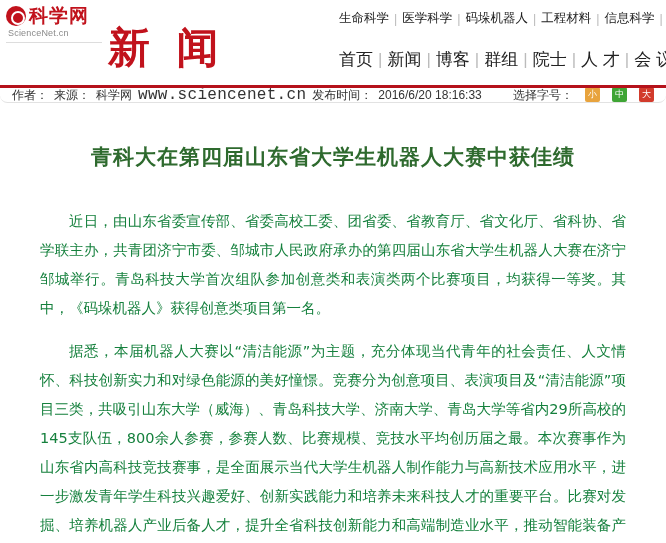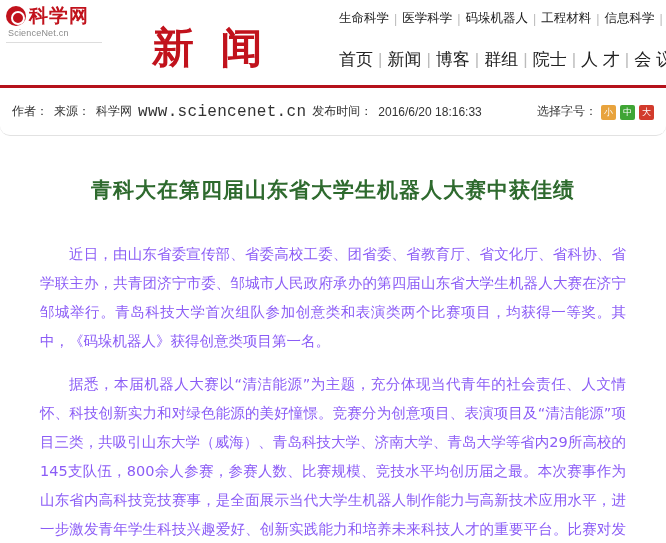--- a/index.html
+++ b/index.html
@@ -74,64 +74,63 @@
   .news-title {
     position: absolute;
     left: 0px;
     top: 24px;
     font-family: "DejaVu Serif", "Liberation Serif", serif;
     font-size: 42px;
     font-weight: bold;
     color: #c1121c;
     letter-spacing: 6px;
     line-height: 48px;
-    margin-left: 44px;
   }
 
   .nav-top, .nav-bottom {
     position: absolute;
     left: 218px;
     right: 0;
     display: flex;
     align-items: center;
     font-size: 12.5px;
     color: #333;
     white-space: nowrap;
     margin-left: 8px;
   }
   .nav-top { top: 10px; }
   .nav-bottom { top: 48px; font-size: 17px; }
   .nav-item { padding: 0 5px; cursor: pointer; color: #222; }
   .nav-sep { color: #bbb; }
 
   
   .meta-bar {
-    height: 48px;
+    height: 15px;
     border-bottom: 1px solid #e2e2e2;
     display: flex;
     align-items: center;
     padding: 0 12px;
     font-size: 12px;
     color: #333;
     background: #fff;
     border-radius: 10px;
   }
   .meta-left { display: flex; align-items: center; gap: 0px; }
   .meta-left span { margin-right: 6px; }
   .meta-url {
     font-family: "Liberation Mono", monospace;
     font-size: 16px;
     color: #333;
     letter-spacing: .3px;
   }
   .meta-right {
     margin-left: auto;
     display: flex;
-    align-items: flex-end;
-    gap: 4px;
+    align-items: flex-start;
+    gap: 12px;
   }
   .size-btn {
     display: inline-block;
     width: 15px; height: 15px;
     line-height: 15px;
     text-align: center;
     color: #fff;
     font-size: 9px;
     border-radius: 2px;
   }
@@ -148,21 +147,21 @@
     font-family: "DejaVu Serif", "Liberation Serif", serif;
     font-size: 21px;
     font-weight: bold;
     color: #2e6a2e;
     margin: 40px 0 36px 0;
     letter-spacing: 1px;
   }
   .article-body p {
     font-size: 14.5px;
     line-height: 29px;
-    color: #8b5cf6;
+    color: #15803d;
     margin: 0 0 14px 0;
     text-align: justify;
     text-indent: 2em;
     font-family: "DejaVu Sans", "Liberation Sans", sans-serif;
   }
 </style>
 </head>
 <body>
 
 <div class="header">

